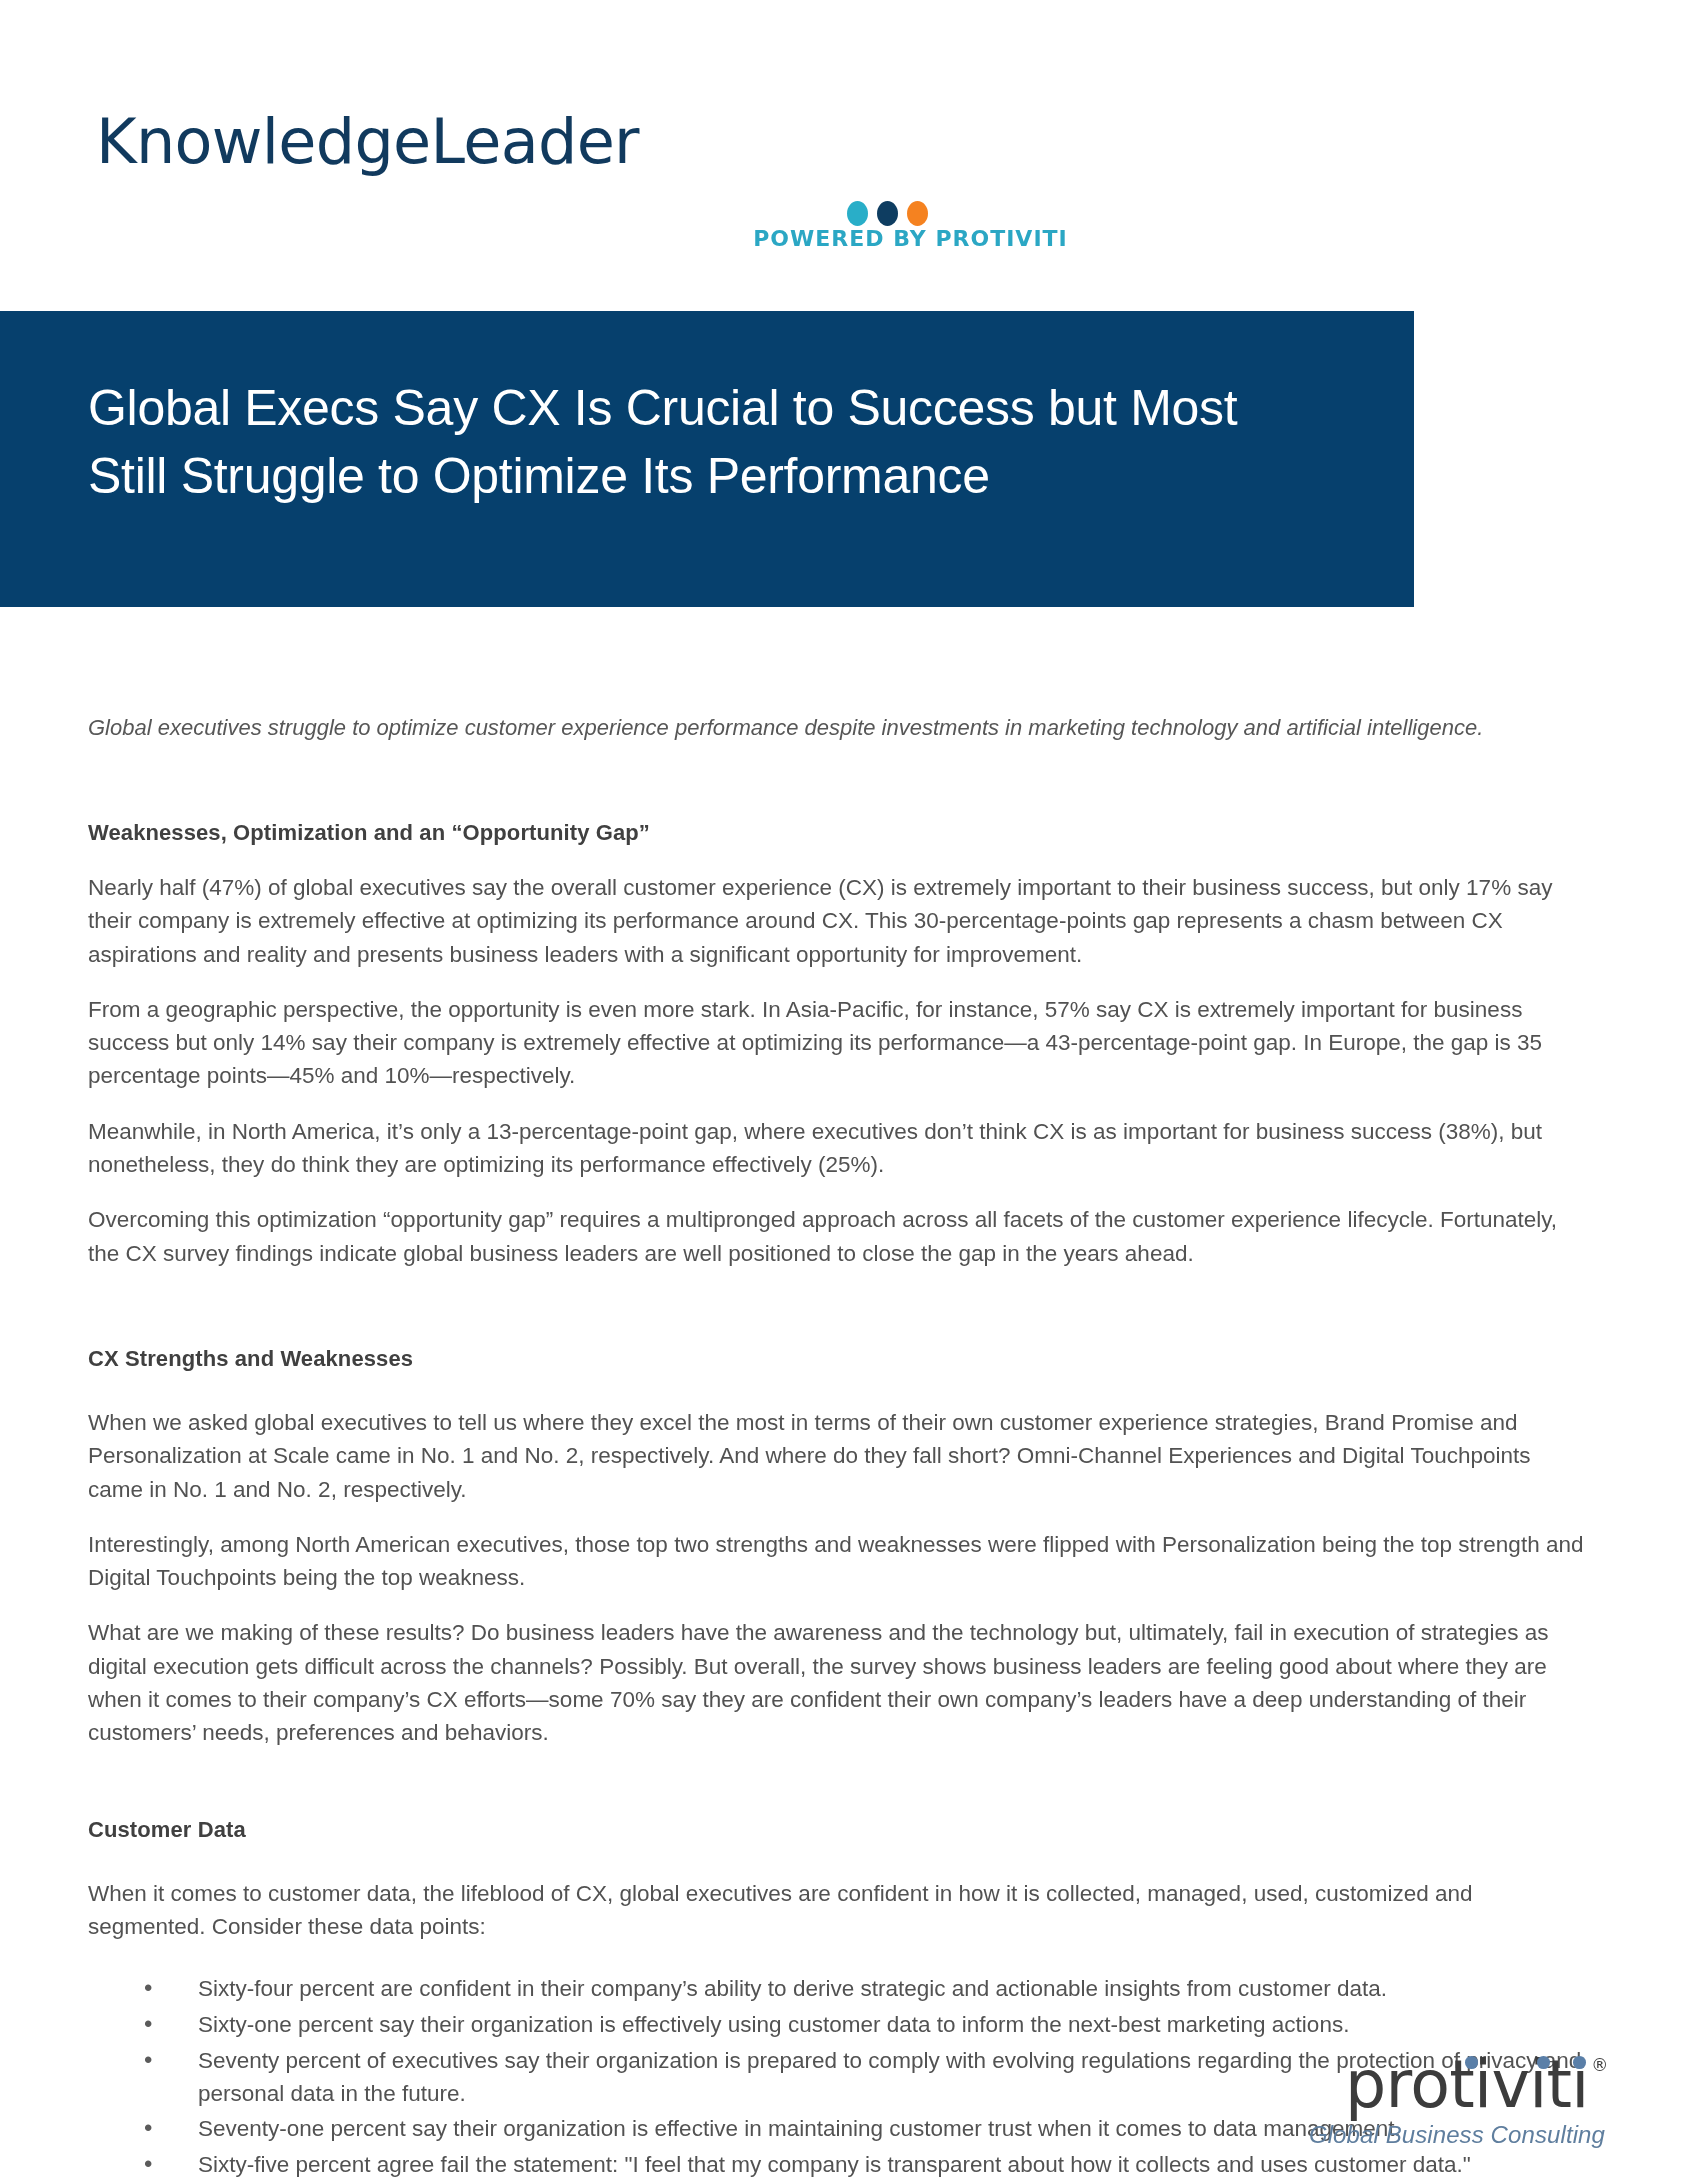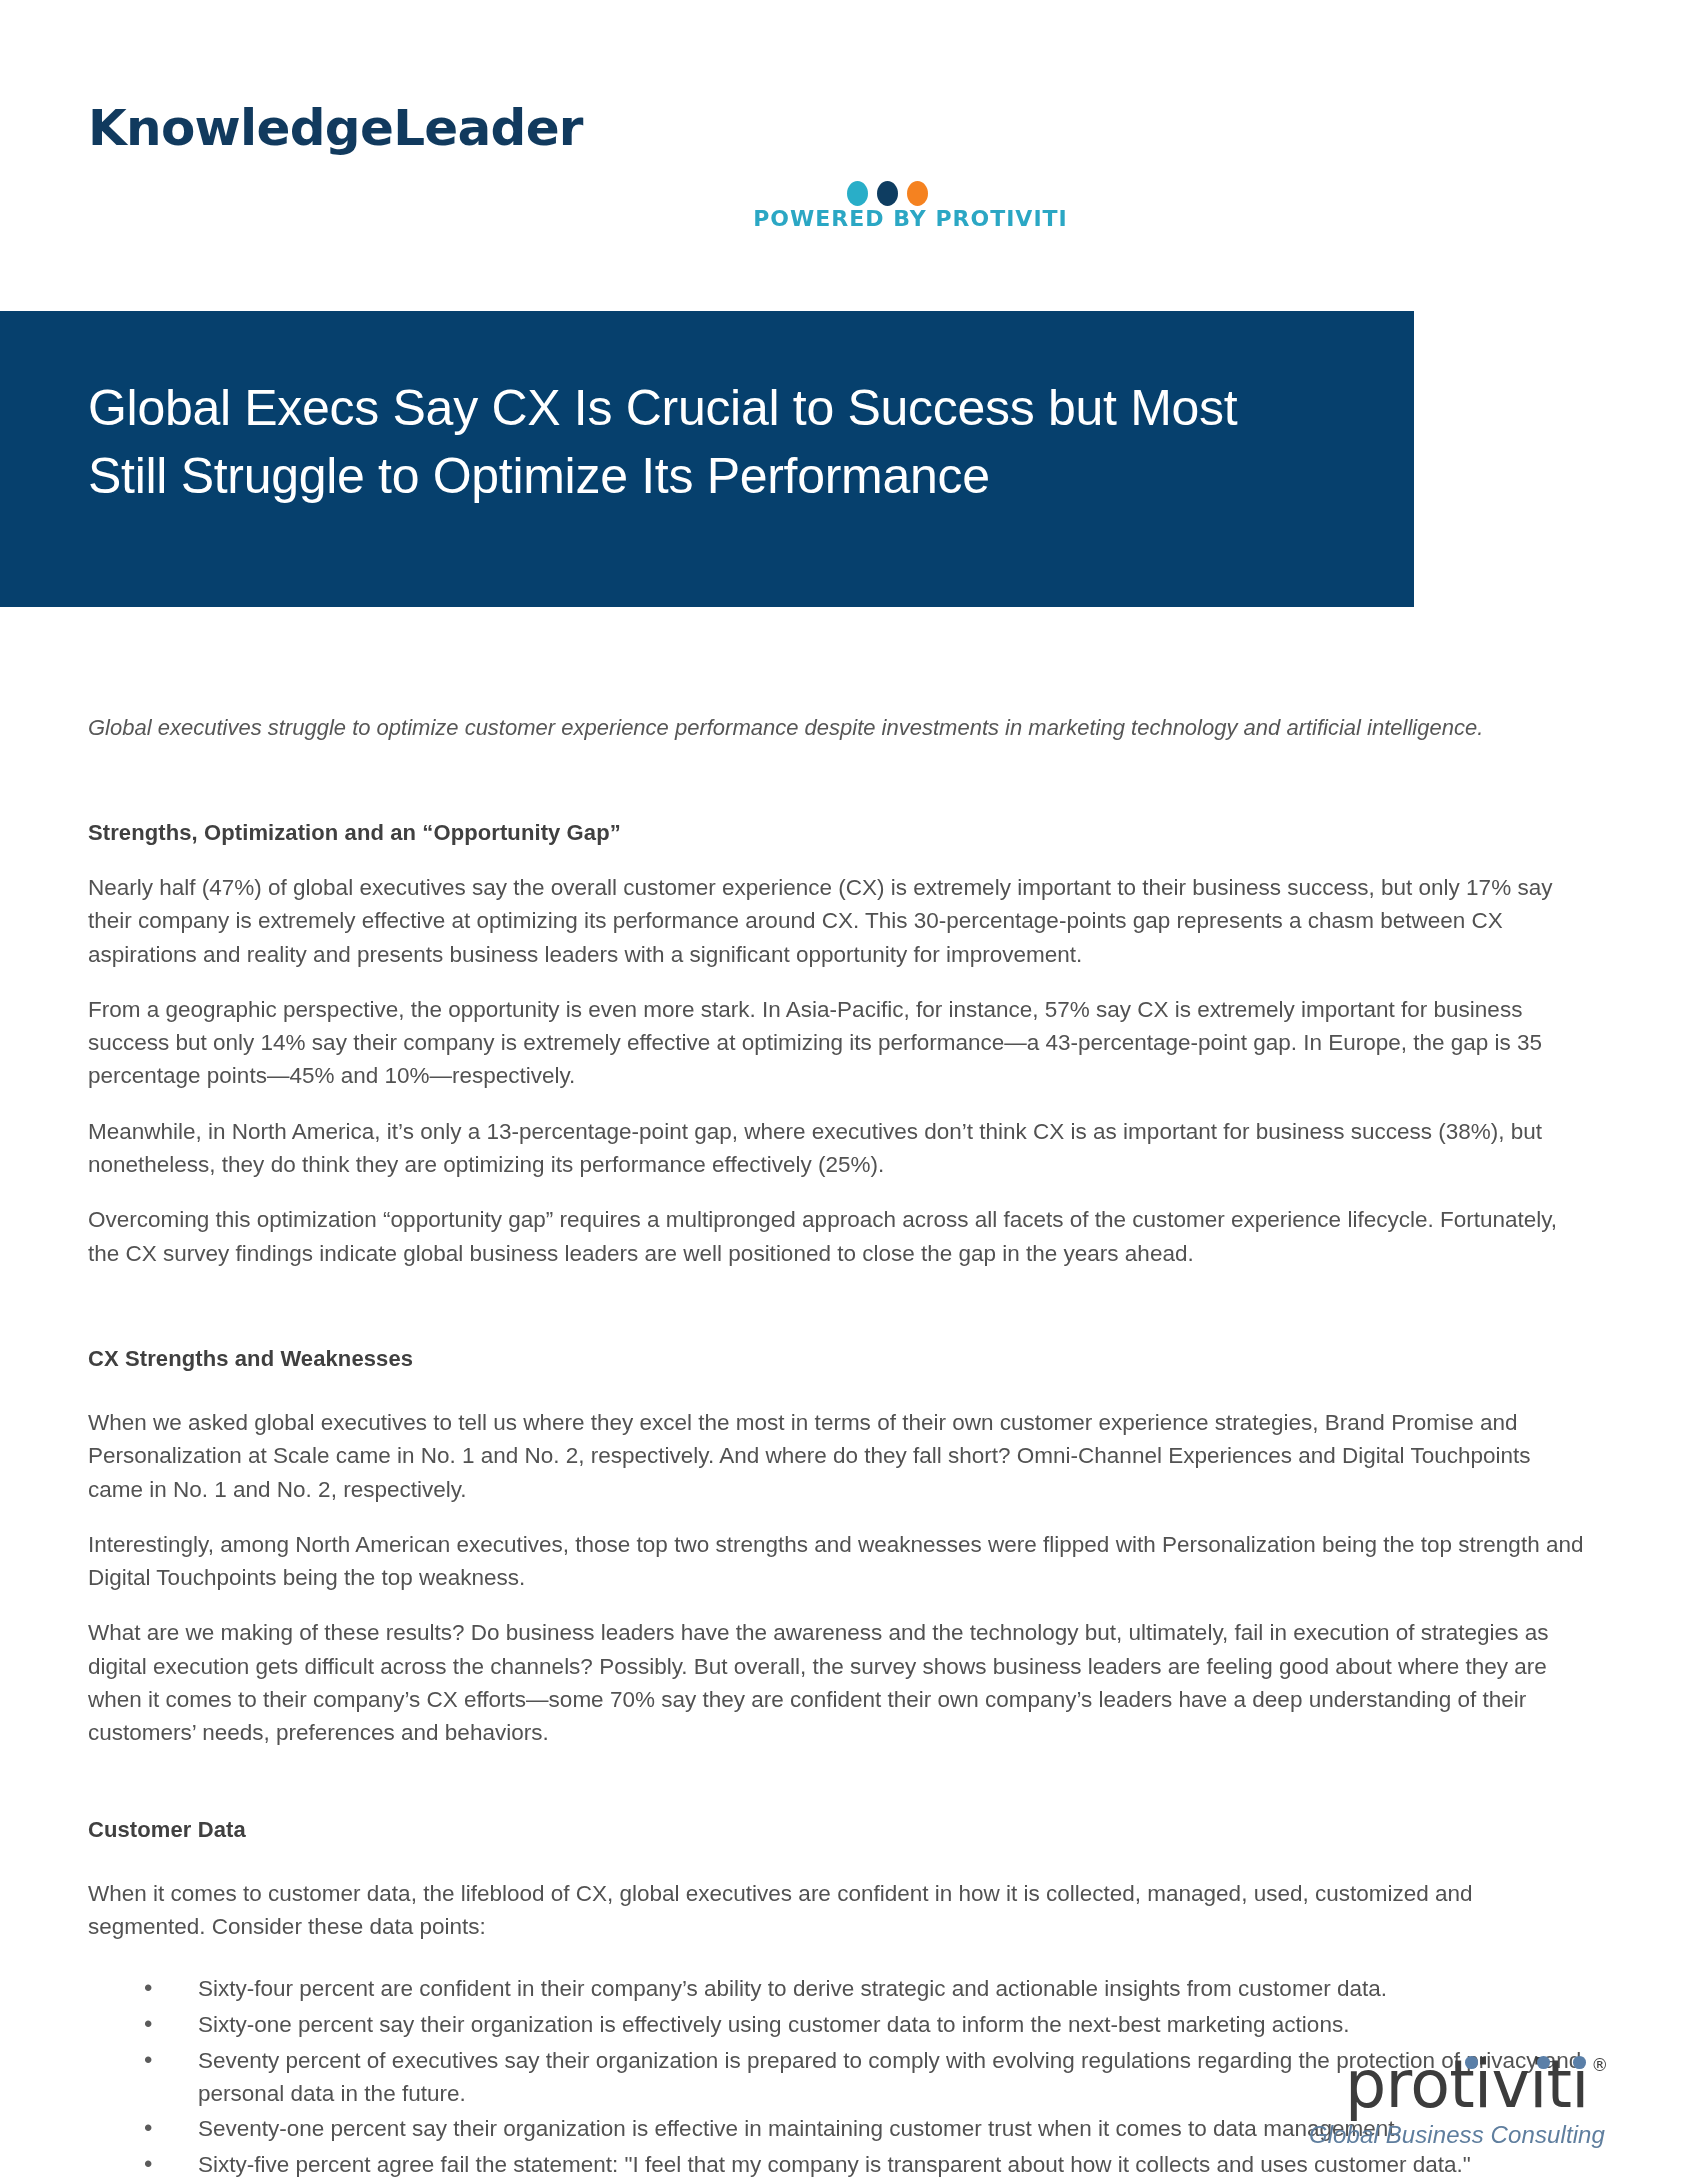--- a/index.html
+++ b/index.html
@@ -18,26 +18,26 @@
 
   
   .header {
     padding: 103px 0 0 88px;
     height: 208px;
     box-sizing: border-box;
     background: #ffffff;
   }
   .brand-wordmark {
     font-family: "DejaVu Sans", sans-serif;
-    font-size: 50px;
-    font-weight: 700;
+    font-size: 62px;
+    font-weight: 400;
     letter-spacing: -0.7px;
     color: #113a5e;
     line-height: 1;
-    margin: 0;
+    margin: 8px;
     white-space: nowrap;
   }
   .brand-tagline-row {
     display: flex;
     align-items: center;
     margin-top: 28px;
     flex-direction: column;
   }
   .dots {
     display: flex;
@@ -202,21 +202,21 @@
 </header>
 
 <section class="title-banner">
   <h1>Global Execs Say CX Is Crucial to Success but Most Still Struggle to Optimize Its Performance</h1>
 </section>
 
 <main class="article">
 
   <p class="lede">Global executives struggle to optimize customer experience performance despite investments in marketing technology and artificial intelligence.</p>
 
-  <h2 class="section-heading">Strengths, Optimization and an “Opportunity Gap”</h2>
+  <h2 class="section-heading">Weaknesses, Optimization and an “Opportunity Gap”</h2>
   <p class="para first-after-heading">Nearly half (47%) of global executives say the overall customer experience (CX) is extremely important to their business success, but only 17% say their company is extremely effective at optimizing its performance around CX. This 30-percentage-points gap represents a chasm between CX aspirations and reality and presents business leaders with a significant opportunity for improvement.</p>
   <p class="para">From a geographic perspective, the opportunity is even more stark. In Asia-Pacific, for instance, 57% say CX is extremely important for business success but only 14% say their company is extremely effective at optimizing its performance—a 43-percentage-point gap. In Europe, the gap is 35 percentage points—45% and 10%—respectively.</p>
   <p class="para">Meanwhile, in North America, it’s only a 13-percentage-point gap, where executives don’t think CX is as important for business success (38%), but nonetheless, they do think they are optimizing its performance effectively (25%).</p>
   <p class="para">Overcoming this optimization “opportunity gap” requires a multipronged approach across all facets of the customer experience lifecycle. Fortunately, the CX survey findings indicate global business leaders are well positioned to close the gap in the years ahead.</p>
 
   <h2 class="section-heading">CX Strengths and Weaknesses</h2>
   <p class="para gap-lg">When we asked global executives to tell us where they excel the most in terms of their own customer experience strategies, Brand Promise and Personalization at Scale came in No. 1 and No. 2, respectively. And where do they fall short? Omni-Channel Experiences and Digital Touchpoints came in No. 1 and No. 2, respectively.</p>
   <p class="para">Interestingly, among North American executives, those top two strengths and weaknesses were flipped with Personalization being the top strength and Digital Touchpoints being the top weakness.</p>
   <p class="para">What are we making of these results? Do business leaders have the awareness and the technology but, ultimately, fail in execution of strategies as digital execution gets difficult across the channels? Possibly. But overall, the survey shows business leaders are feeling good about where they are when it comes to their company’s CX efforts—some 70% say they are confident their own company’s leaders have a deep understanding of their customers’ needs, preferences and behaviors.</p>
 

